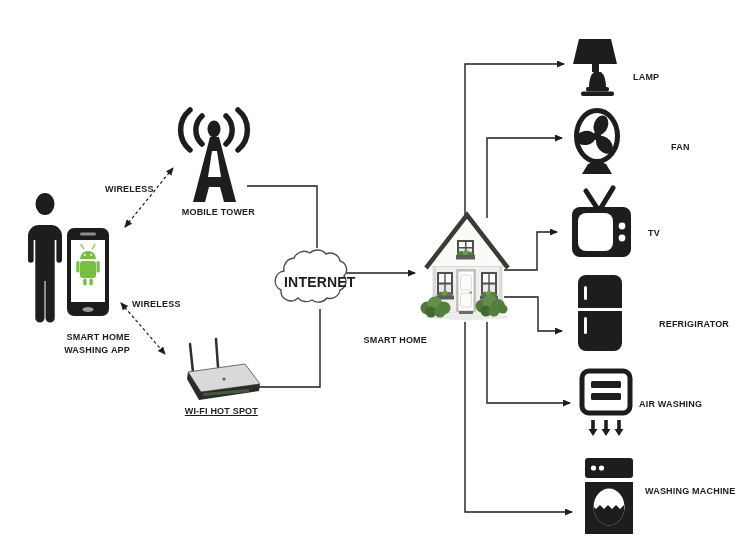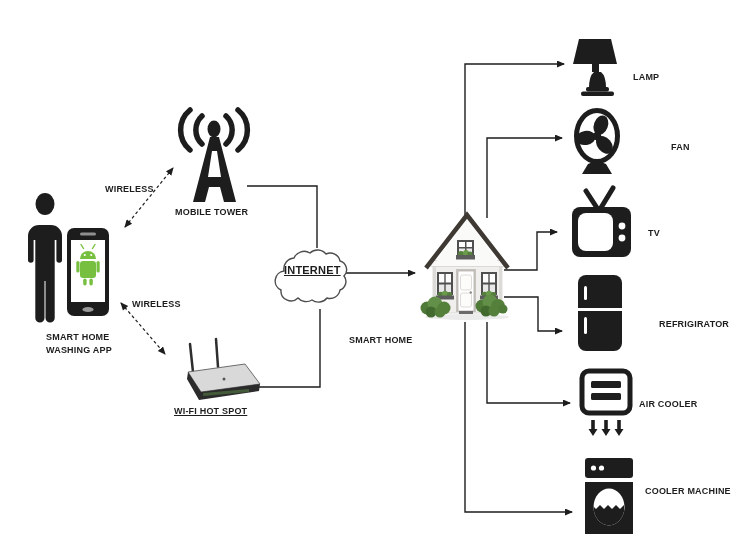--- a/index.html
+++ b/index.html
@@ -1,27 +1,27 @@
 <!DOCTYPE html>
 <html><head>
 <meta charset="utf-8">
 <style>
   html,body{margin:0;padding:0;background:#ffffff;}
   .canvas{position:relative;width:753px;height:552px;background:#ffffff;overflow:hidden;
           font-family:"Liberation Sans",sans-serif;}
   .art{position:absolute;left:0;top:0;}
   .lbl{position:absolute;font-weight:bold;font-size:9px;color:#1d1d1d;letter-spacing:.2px;
        white-space:nowrap;line-height:10px;}
-  .lbl.ctr{text-align:left;}
+  .lbl.ctr{text-align:right;}
   .lbl-wireless-top{left:105px;top:184px;}
   .lbl-wireless-bottom{left:132px;top:299px;}
   .lbl-mobile-tower{left:175px;top:207px;width:80px;}
   .lbl-user-app{left:46px;top:331px;width:84px;line-height:13px;}
   .lbl-wifi{left:174px;top:406px;width:84px;text-decoration:underline;}
-  .lbl-internet{left:284px;top:265px;width:64px;font-size:11px;text-decoration:underline;}
+  .lbl-internet{left:284px;top:277px;width:64px;font-size:14px;}
   .lbl-smart-home{left:349px;top:335px;width:78px;}
   .lbl-lamp{left:633px;top:72px;}
   .lbl-fan{left:643px;top:142px;padding-left:28px;}
   .lbl-tv{left:648px;top:228px;}
   .lbl-refrigerator{left:637px;top:319px;padding-left:22px;}
   .lbl-air-cooler{left:639px;top:399px;}
   .lbl-washing-machine{left:645px;top:486px;}
   .conn{fill:none;stroke:#1d1d1d;stroke-width:1.4;}
   .dash{fill:none;stroke:#1d1d1d;stroke-width:1.2;stroke-dasharray:3,2.6;}
   .ink{fill:#1d1d1d;}
@@ -249,15 +249,15 @@
     <div>SMART HOME</div>
     <div>WASHING APP</div>
   </div>
   <div class="lbl ctr lbl-wifi">WI-FI HOT SPOT</div>
   <div class="lbl ctr lbl-internet">INTERNET</div>
   <div class="lbl ctr lbl-smart-home">SMART HOME</div>
   <div class="lbl lbl-lamp">LAMP</div>
   <div class="lbl lbl-fan">FAN</div>
   <div class="lbl lbl-tv">TV</div>
   <div class="lbl lbl-refrigerator">REFRIGIRATOR</div>
-  <div class="lbl lbl-air-cooler">AIR COOLER</div>
-  <div class="lbl lbl-washing-machine">COOLER MACHINE</div>
+  <div class="lbl lbl-air-cooler">AIR WASHING</div>
+  <div class="lbl lbl-washing-machine">WASHING MACHINE</div>
 </div>
 
 </body></html>

